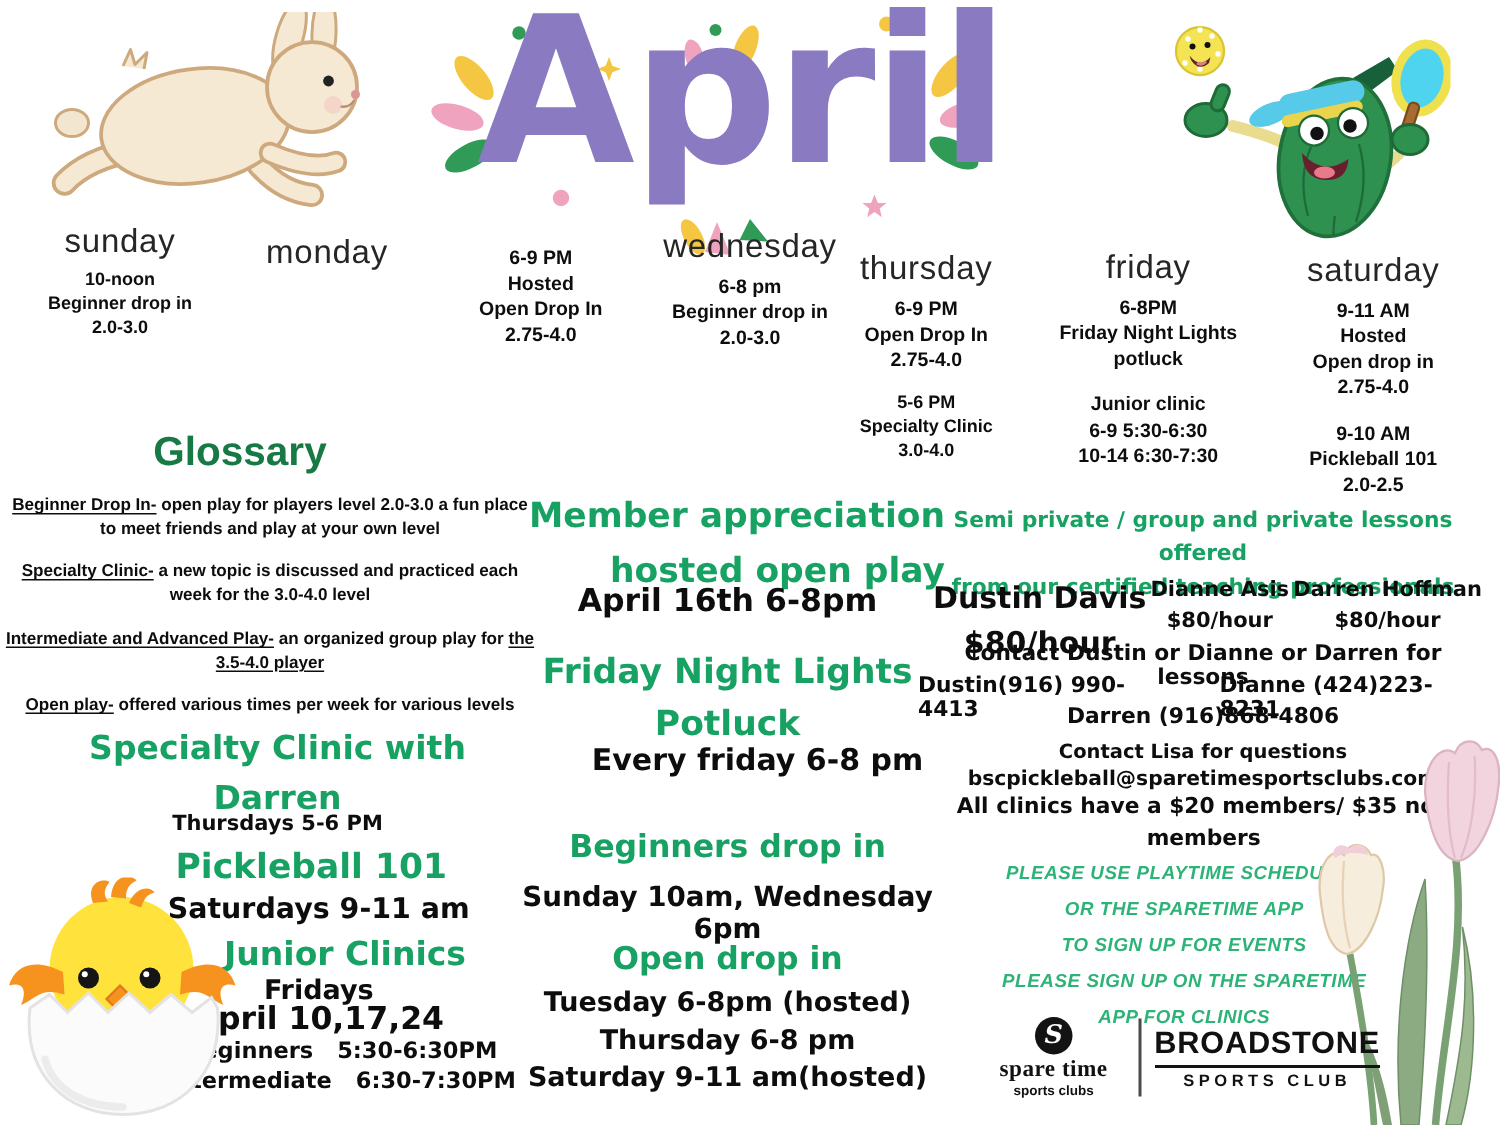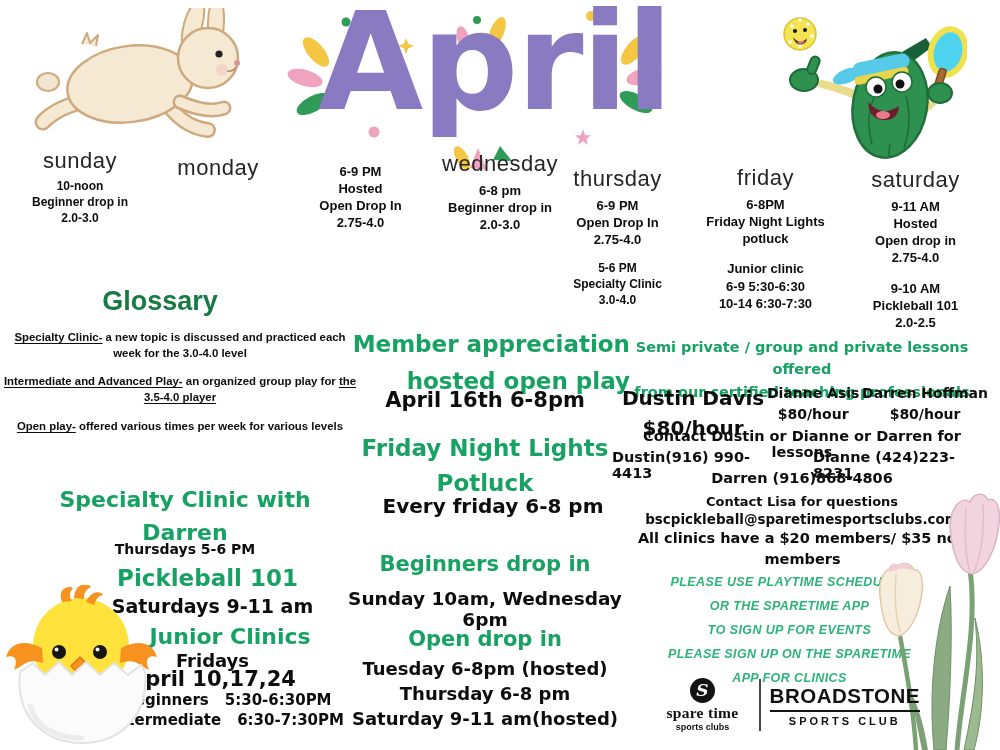--- a/index.html
+++ b/index.html
@@ -157,20 +157,21 @@
 Open drop in
 2.75-4.0</div>
     <div class="day-events lines gap">9-10 AM
 Pickleball 101
 2.0-2.5</div>
   </div>
 
   <div class="abs ctr dark-green" style="left:30px;top:286px;width:260px;font-size:27px;font-weight:700;">Glossary</div>
 
   <div class="abs ctr" style="left:2px;top:330px;width:356px;">
+    <div class="gloss-item"><u>Beginner Drop In-</u><span> open play for players level  2.0-3.0 a fun place to meet friends and play at your own level</span></div>
     <div class="gloss-item"><u>Specialty Clinic-</u><span> a new topic is discussed and practiced each week for the 3.0-4.0 level</span></div>
     <div class="gloss-item"><u>Intermediate and Advanced Play-</u><span> an organized group play for </span><u>the 3.5-4.0 player</u></div>
     <div class="gloss-item"><u>Open play-</u><span> offered various times per week for various levels</span></div>
   </div>
 
   <div class="abs ctr green-h lines" style="left:50px;top:483px;width:270px;font-size:22px;line-height:1.5;">Specialty Clinic with
 Darren</div>
   <div class="abs ctr blk" style="left:50px;top:541px;width:270px;font-size:14px;">Thursdays 5-6 PM</div>
   <div class="abs ctr green-h" style="left:80px;top:565px;width:255px;font-size:23px;">Pickleball 101</div>
   <div class="abs ctr blk" style="left:85px;top:595px;width:255px;font-size:19px;">Saturdays 9-11 am</div>
@@ -201,21 +202,21 @@
     <path d="M18,86 L31,77 L43,89 L57,76 L70,89 L84,76 L98,89 L112,77 L126,89 L139,79 L143,86
              C147,130 118,157 80,157 C42,157 13,130 18,86 Z" fill="#fbfbfb" stroke="#e3e3e3" stroke-width="2"></path>
     <path d="M28,120 C34,142 56,152 80,152" fill="none" stroke="#ececec" stroke-width="5" stroke-linecap="round"></path>
   </svg>
 
   <div class="abs ctr green-h lines" style="left:340px;top:326px;width:290px;font-size:23px;line-height:1.62;text-align:right;">Member appreciation
 hosted open play</div>
   <div class="abs ctr blk" style="left:340px;top:388px;width:290px;font-size:21px;">April 16th 6-8pm</div>
   <div class="abs ctr green-h lines" style="left:340px;top:431px;width:290px;font-size:23px;line-height:1.52;">Friday Night Lights
 Potluck</div>
-  <div class="abs ctr blk" style="left:348px;top:494px;width:290px;font-size:20px;">Every friday 6-8 pm</div>
+  <div class="abs ctr blk" style="left:360px;top:494px;width:290px;font-size:20px;">Every friday 6-8 pm</div>
   <div class="abs ctr green-h" style="left:340px;top:552px;width:290px;font-size:21px;">Beginners drop in</div>
   <div class="abs ctr blk" style="left:335px;top:588px;width:300px;font-size:18.5px;">Sunday 10am, Wednesday 6pm</div>
   <div class="abs ctr green-h" style="left:340px;top:627px;width:290px;font-size:21px;">Open drop in</div>
   <div class="abs ctr blk lines" style="left:340px;top:657px;width:290px;font-size:18px;line-height:1.38;">Tuesday 6-8pm (hosted)
 Thursday 6-8 pm
 Saturday 9-11 am(hosted)</div>
 
   <div class="abs ctr green-h lines" style="left:612px;top:336px;width:380px;font-size:14.5px;line-height:1.55;">Semi private / group and private lessons offered
 from our certified teaching professionals</div>
 

